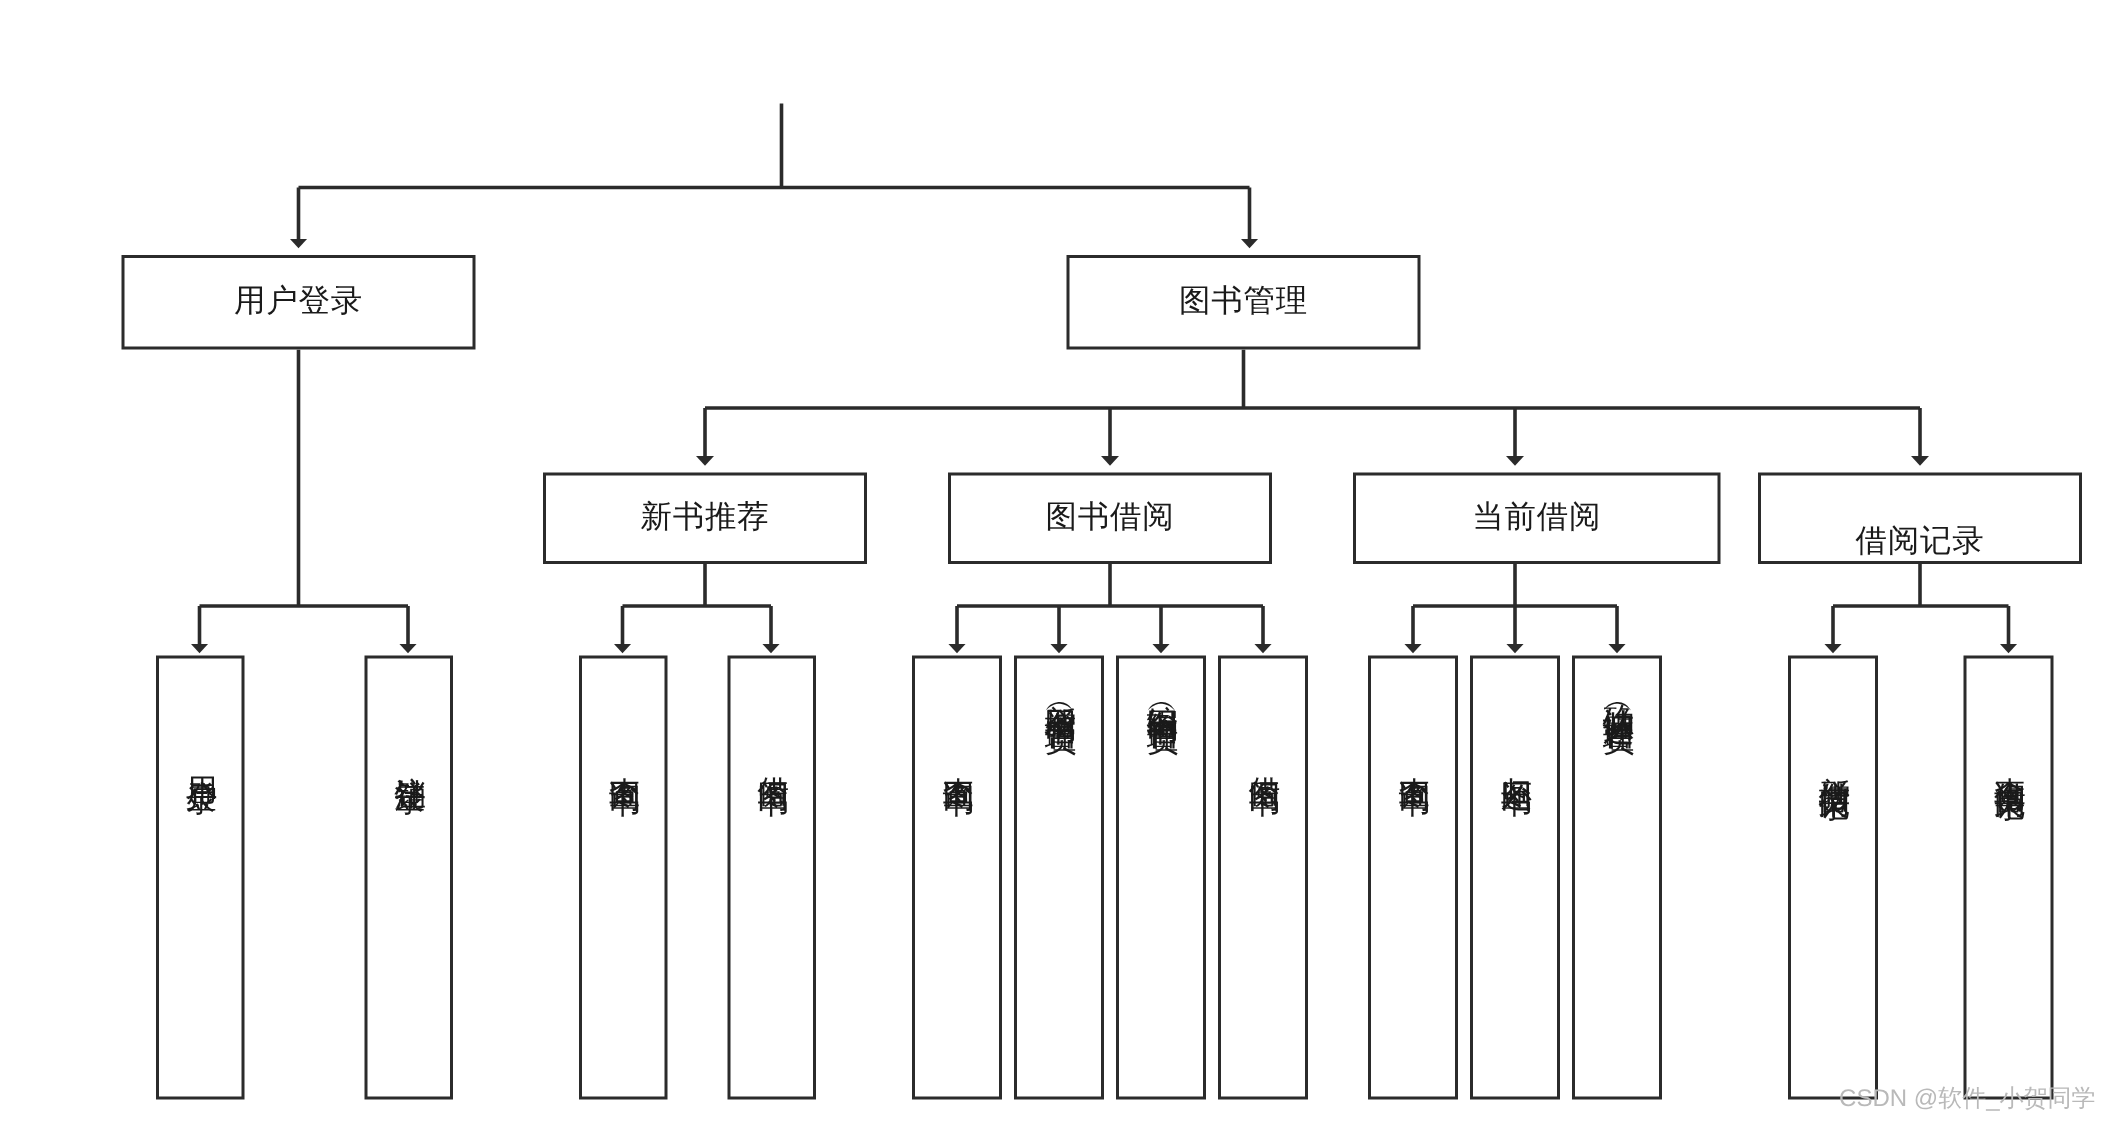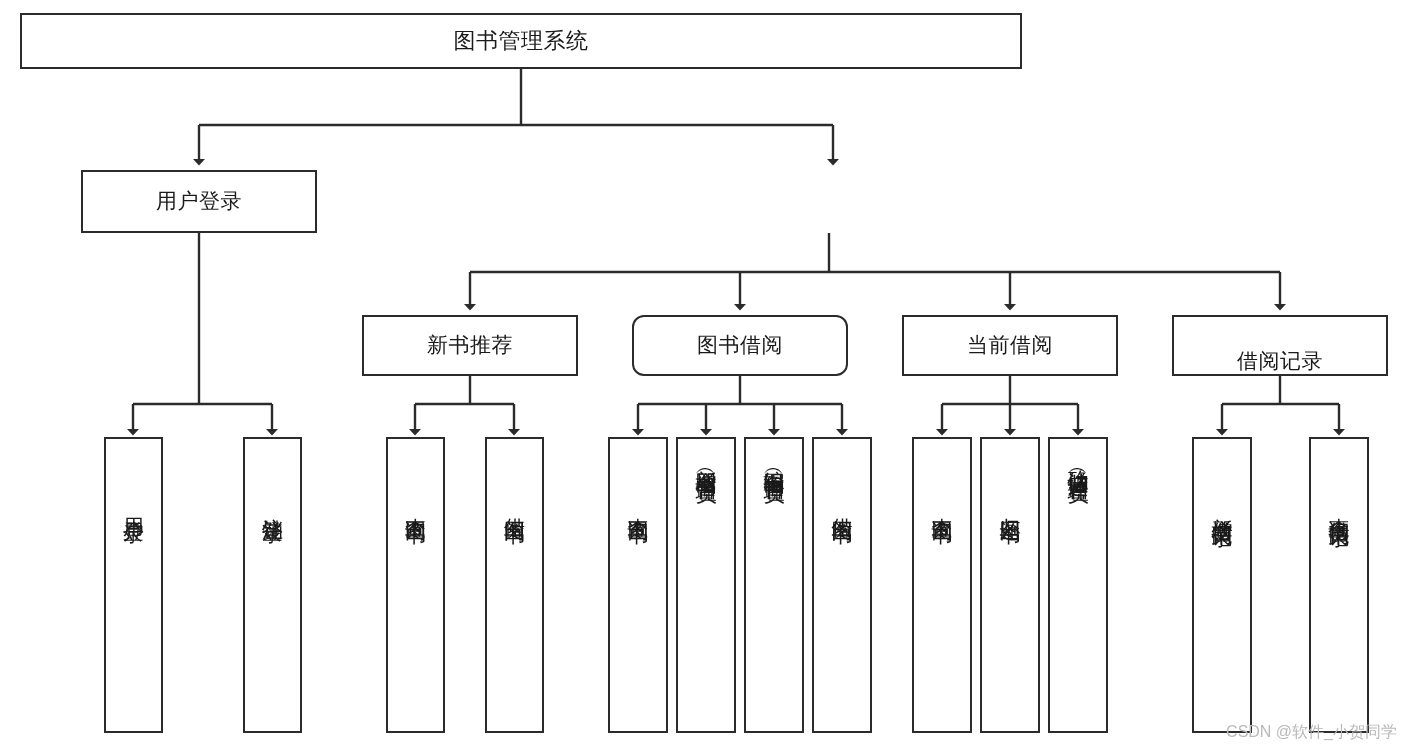--- a/index.html
+++ b/index.html
@@ -129,38 +129,38 @@
       <path d="M1010,404 L1010,432" marker-end="url(#arrow)"></path>
       <path d="M1078,404 L1078,432" marker-end="url(#arrow)"></path>
 
       <path d="M1280,376 L1280,404"></path>
       <path d="M1222,404 L1339,404"></path>
       <path d="M1222,404 L1222,432" marker-end="url(#arrow)"></path>
       <path d="M1339,404 L1339,432" marker-end="url(#arrow)"></path>
     </g>
   </svg>
 
-  <div class="node root horiz" style="left:20px; top:13px; width:1002px; height:56px;">
-    <span class="label">图书管理系统</span>
-  </div>
 
   <div class="node horiz" style="left:81px; top:170px; width:236px; height:63px;">
     <span class="label">用户登录</span>
   </div>
 
+  <div class="node horiz" style="left:711px; top:170px; width:236px; height:63px;">
+    <span class="label">图书管理</span>
+  </div>
 
   <div class="node horiz" style="left:362px; top:315px; width:216px; height:61px;align-items:center;">
     <span class="label">新书推荐</span>
   </div>
 
-  <div class="node horiz" style="left:632px; top:315px; width:216px; height:61px;border-radius:12px;">
+  <div class="node horiz" style="left:632px; top:315px; width:216px; height:61px;">
     <span class="label">图书借阅</span>
   </div>
 
-  <div class="node horiz" style="left:902px; top:315px; width:216px; height:61px;">
+  <div class="node horiz" style="left:902px; top:315px; width:245px; height:61px;">
     <span class="label">当前借阅</span>
   </div>
 
   <div class="node horiz" style="left:1172px; top:315px; width:216px; height:61px;align-items:flex-end;">
     <span class="label">借阅记录</span>
   </div>
 
   <div class="node vert mid" style="left:104px; top:437px; width:59px; height:296px;">
     <span class="label">用户登录</span>
   </div>

